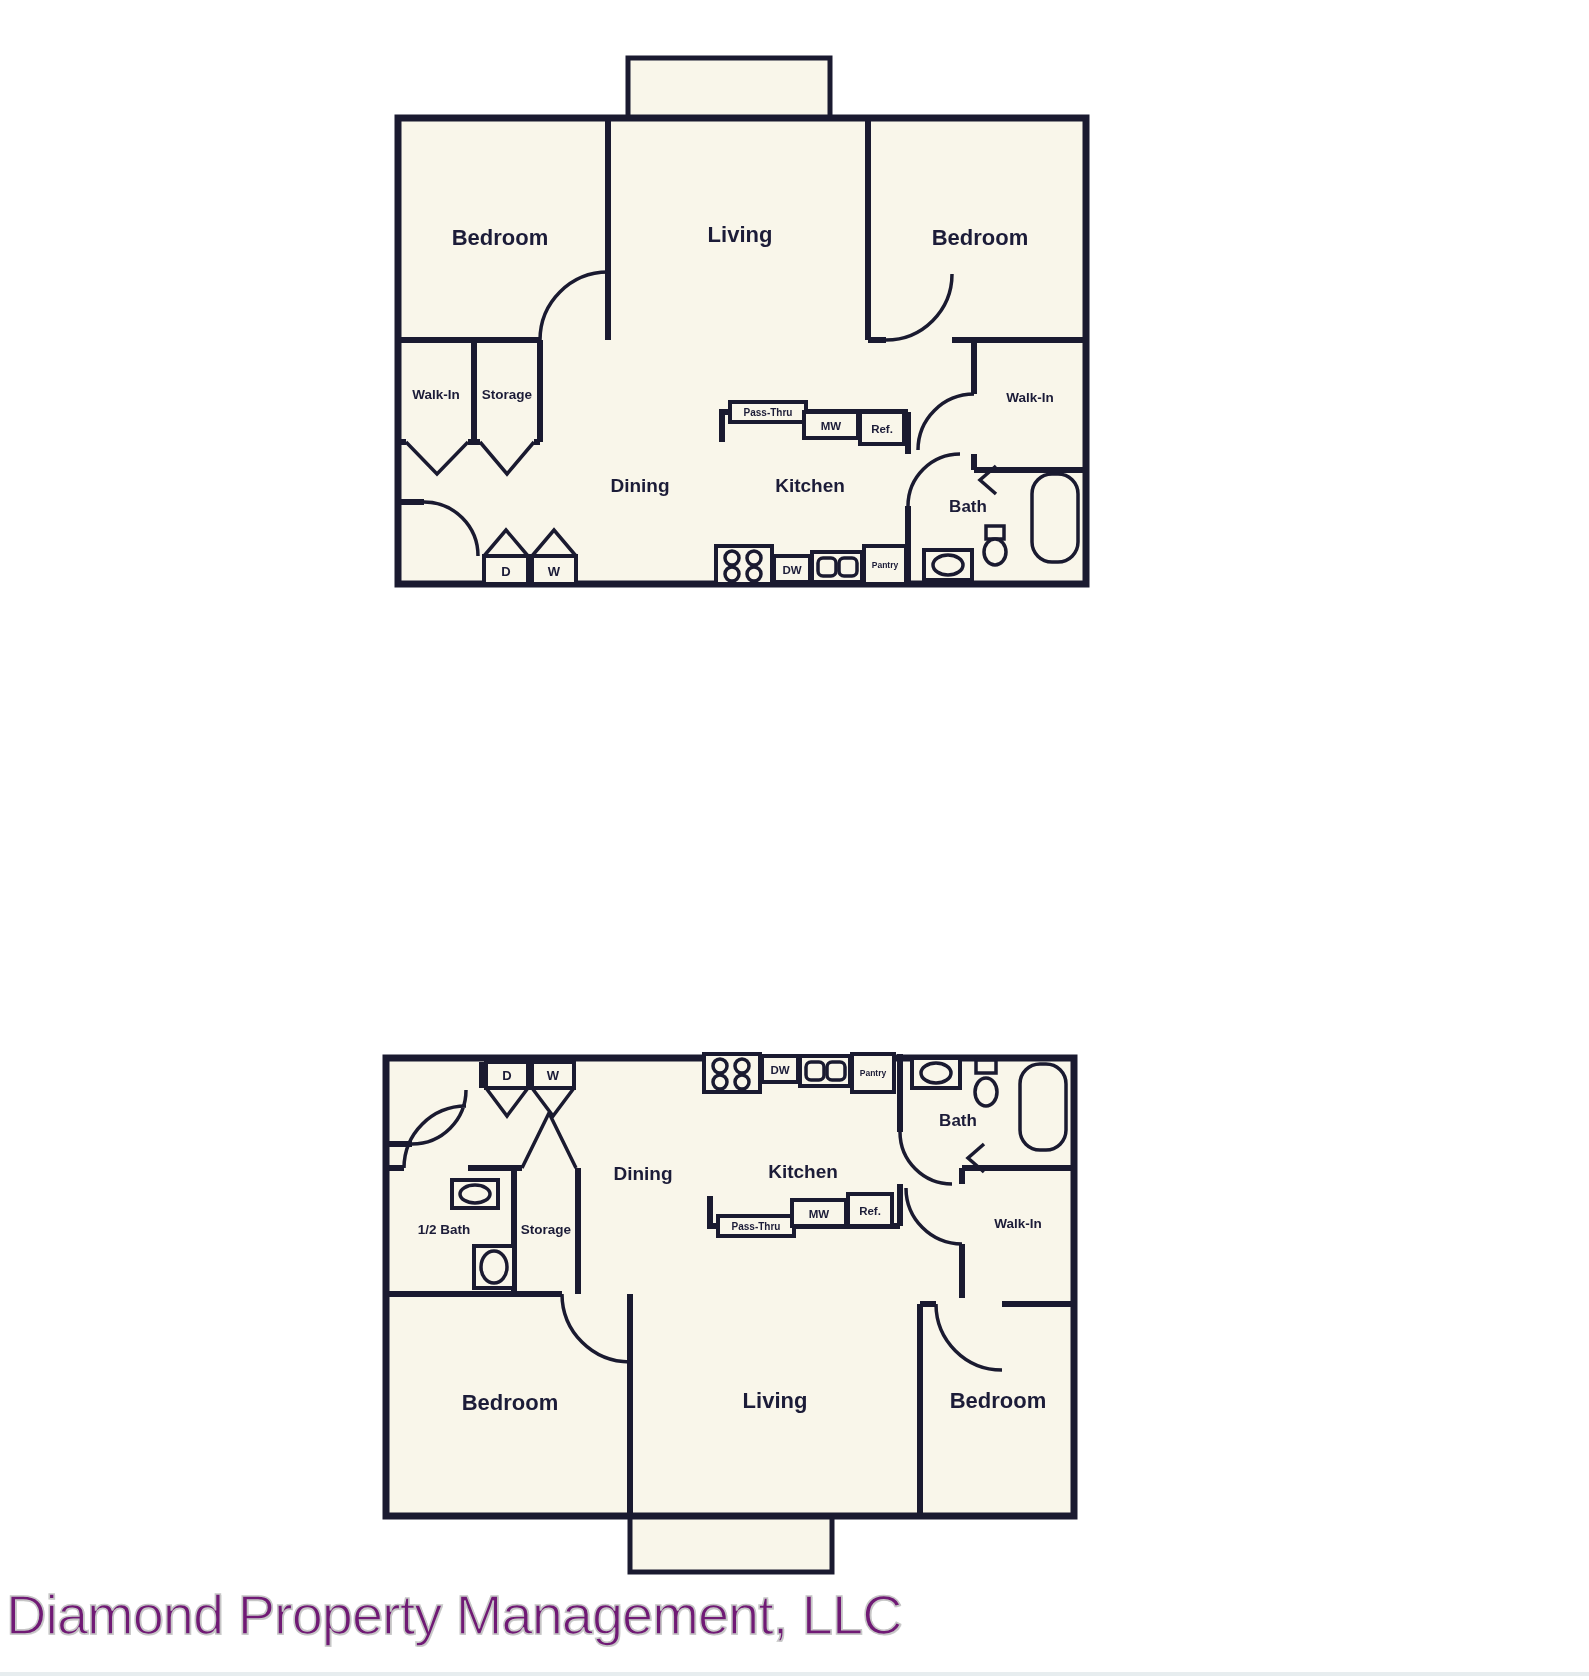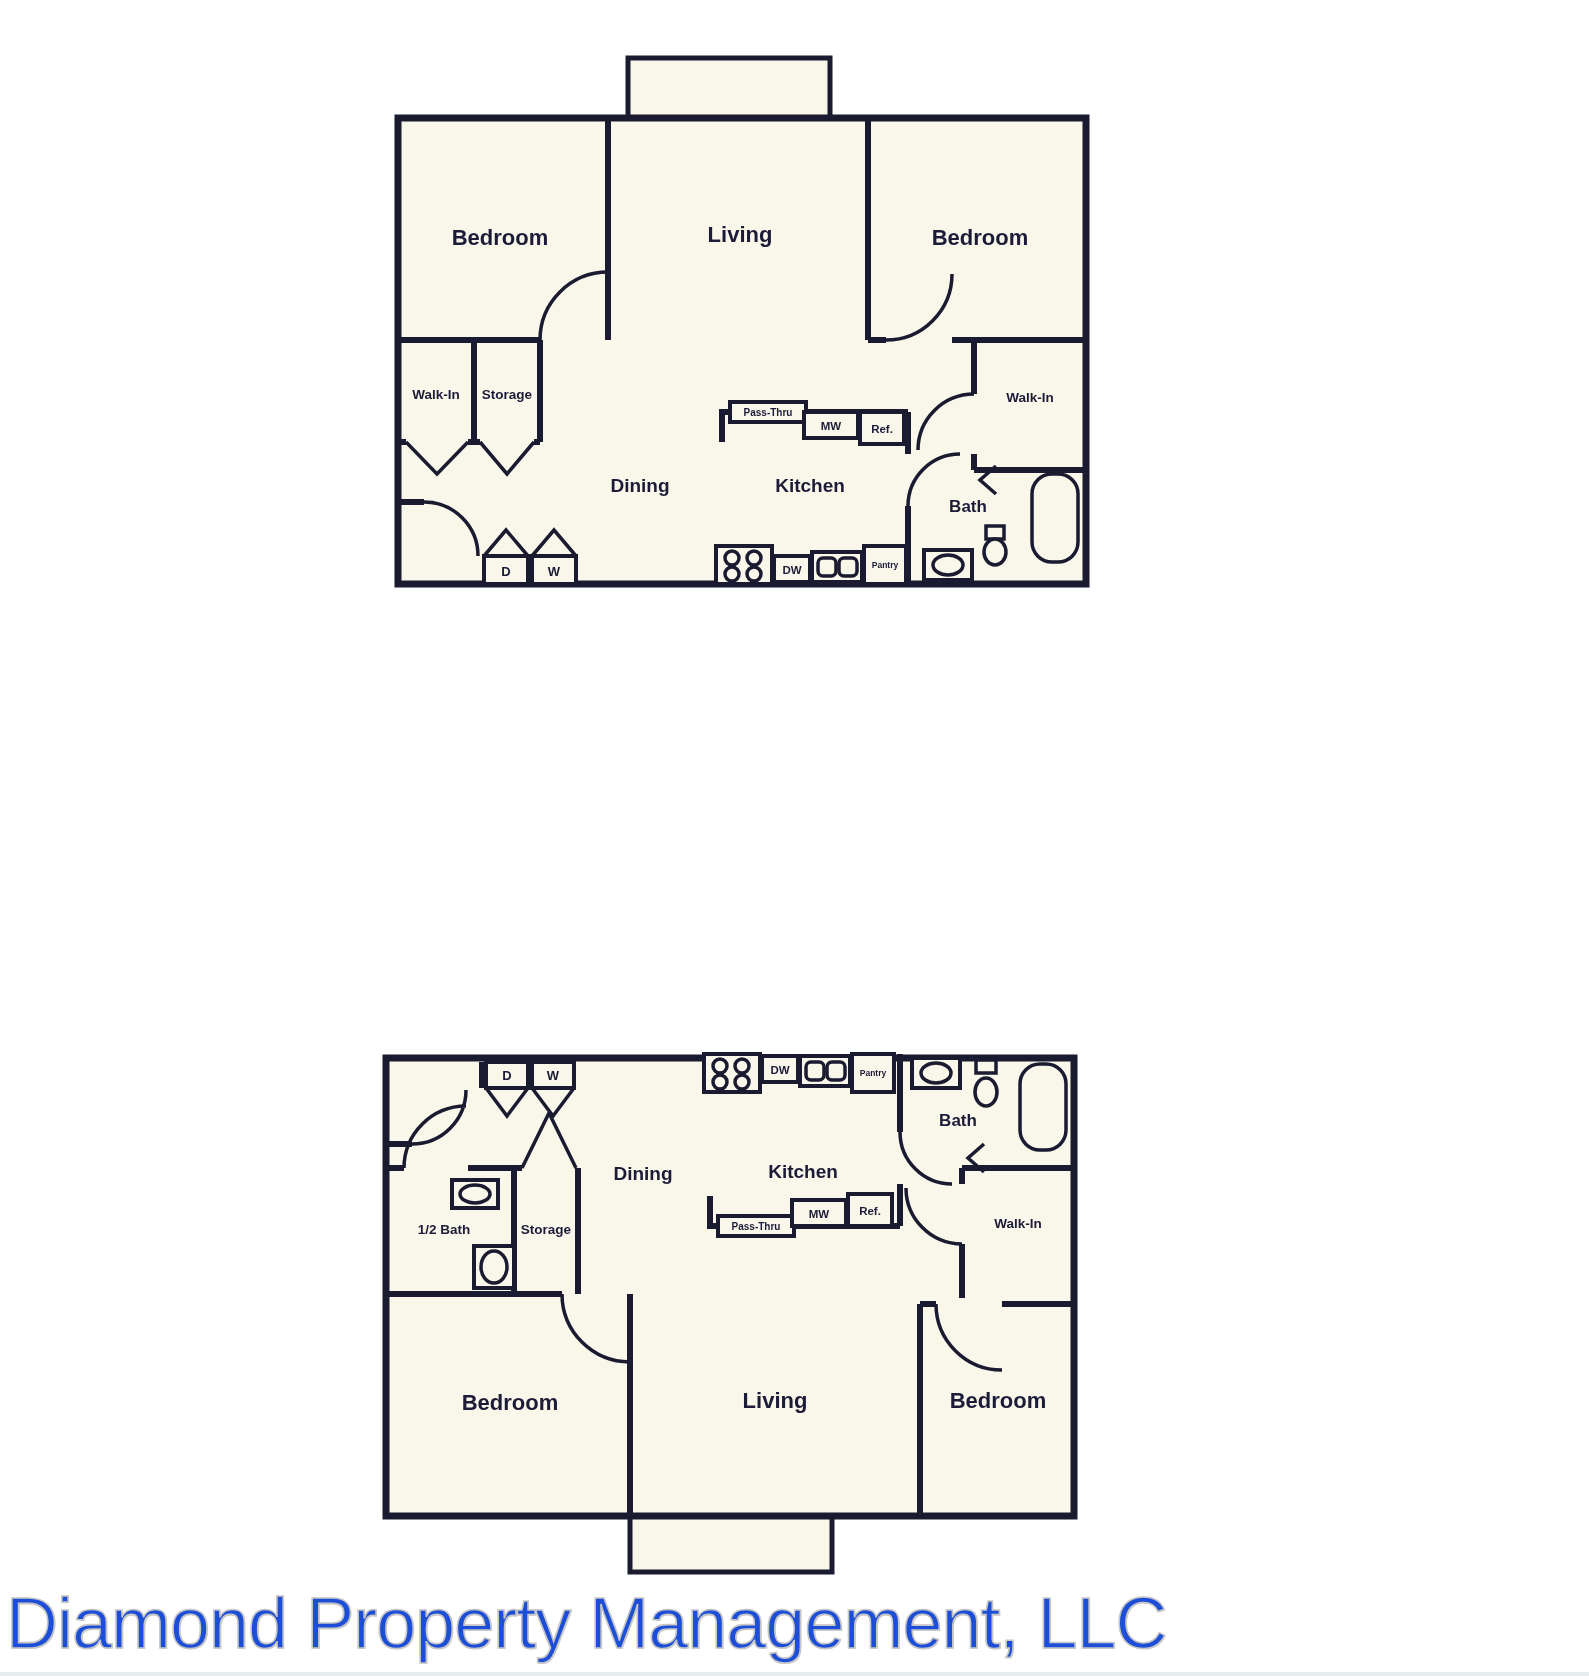--- a/index.html
+++ b/index.html
@@ -19,21 +19,21 @@
   .app-xs{font-size:8.5px;}
   .wall-ext{fill:#f9f6ea;stroke:#1a1a30;stroke-width:7;}
   .wall-balc{fill:#f9f6ea;stroke:#1a1a30;stroke-width:5;}
   .wall-int{fill:none;stroke:#1a1a30;stroke-width:6;}
   .arc{fill:none;stroke:#1a1a30;stroke-width:3.5;}
   .mark{fill:none;stroke:#1a1a30;stroke-width:3.5;}
   .box{fill:#f9f6ea;stroke:#1a1a30;stroke-width:4;}
   .fix{fill:#f9f6ea;stroke:#1a1a30;stroke-width:3.5;}
   #watermark{
     position:absolute;left:6px;top:1582px;white-space:nowrap;
-    font-size:72px;font-weight:400;color:#1d4ed8;
+    font-size:56px;font-weight:400;color:#701a75;
     -webkit-text-stroke:1.6px #c6c6c6;
     text-shadow:1px 1px 0 #d4d4d4;
     letter-spacing:-1px;
   }
   #bottom-edge{position:absolute;left:0;top:1672px;width:1589px;height:4px;background:#e7edef;}
 </style>
 </head>
 <body>
 
 <div class="plan" style="left:390px;top:50px;">

